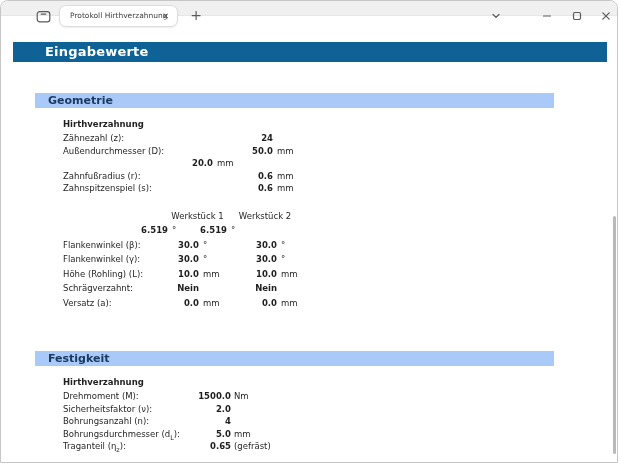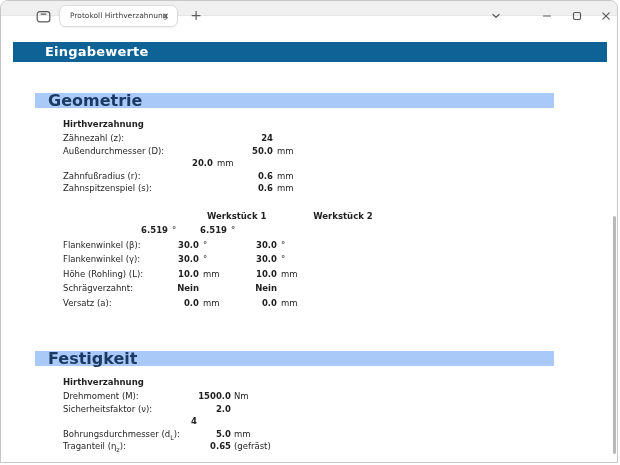--- a/index.html
+++ b/index.html
@@ -39,36 +39,36 @@
   #wc-menu { left:487px; } #wc-min { left:538px; } #wc-max { left:568px; } #wc-close { left:597px; }
 
   
   .title-bar {
     position:absolute; left:12px; top:41px; width:594px; height:20px;
     background:#0f6295; color:#ffffff; font-weight:bold; font-size:13px;
     line-height:20px; padding-left:32px; letter-spacing:0.2px; white-space:nowrap;
   }
   .section-bar {
     position:absolute; left:34px; width:519px; height:15px;
-    background:#a9c9f8; color:#1b3a63; font-weight:bold; font-size:16px;
+    background:#a9c9f8; color:#1b3a63; font-weight:bold; font-size:11px;
     line-height:15px; padding-left:13px; white-space:nowrap;
   }
   #geo-bar { top:92px; }
   #str-bar { top:350px; }
 
   .block { position:absolute; font-size:8.5px; color:#1f1f1f; }
   #geo-block1 { left:62px; top:116px; }
   #geo-block2 { left:62px; top:208px; }
   #str-block  { left:62px; top:374px; }
 
   .block-subtitle { font-weight:bold; height:15px; line-height:15px; white-space:nowrap; }
 
   .row  { display:grid; grid-template-columns:150px 60px 34px; height:12.6px; line-height:12.6px; white-space:nowrap; }
   .trow { display:grid; grid-template-columns:105px 31px 28px 50px 26px; height:14.5px; line-height:14.5px; white-space:nowrap; }
-  .thead{ display:grid; grid-template-columns:105px 59px 76px; height:14px; line-height:14px; font-weight:bold; white-space:nowrap;gap:39px; }
+  .thead{ display:grid; grid-template-columns:105px 59px 76px; height:14px; line-height:14px; font-weight:normal; white-space:nowrap; }
   .srow { display:grid; grid-template-columns:134px 34px 50px; height:12.6px; line-height:12.6px; white-space:nowrap; }
 
   .val  { text-align:right;font-weight:bold; }
   .unit { padding-left:4px; }
   .srow .unit { padding-left:3px; }
   .h1, .h2 { text-align:center; }
   sub { font-size:6.5px; }
 
   .scroll-thumb {
     position:absolute; right:1px; top:215px; width:3px; height:238px;
@@ -212,20 +212,21 @@
       <span><span>Drehmoment (M):</span><sub></sub><span></span></span>
       <span class="val">1500.0</span>
       <span class="unit">Nm</span>
     </div>
     <div class="srow">
       <span><span>Sicherheitsfaktor (ν):</span><sub></sub><span></span></span>
       <span class="val">2.0</span>
       <span class="unit"></span>
     </div>
     <div class="srow">
+      <span><span>Bohrungsanzahl (n):</span><sub></sub><span></span></span>
       <span class="val">4</span>
       <span class="unit"></span>
     </div>
     <div class="srow">
       <span><span>Bohrungsdurchmesser (d</span><sub>L</sub><span>):</span></span>
       <span class="val">5.0</span>
       <span class="unit">mm</span>
     </div>
     <div class="srow">
       <span><span>Traganteil (η</span><sub>z</sub><span>):</span></span>

